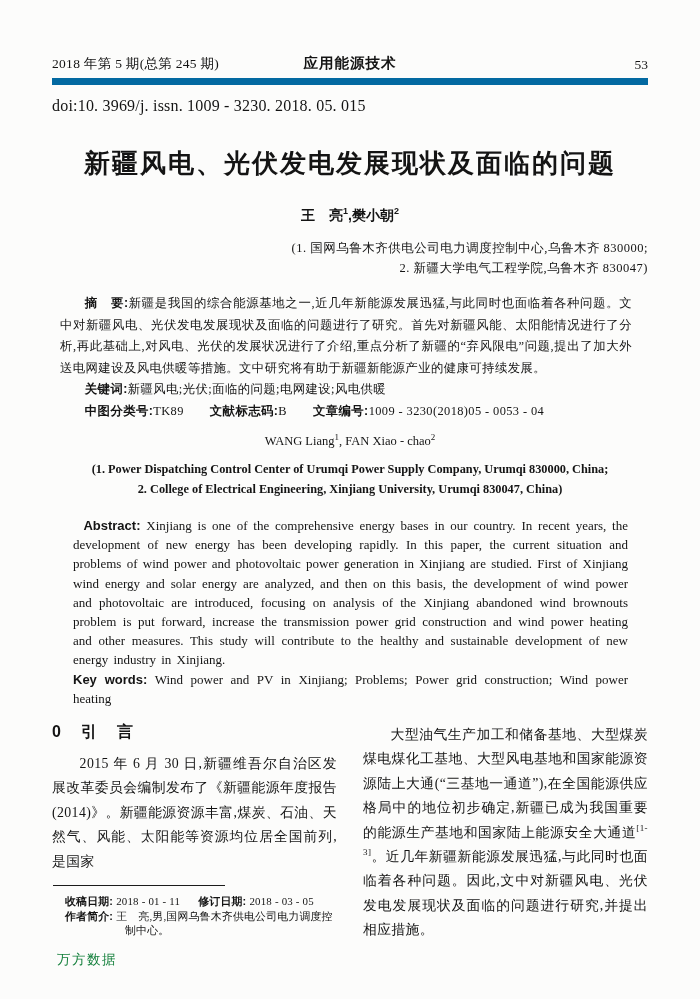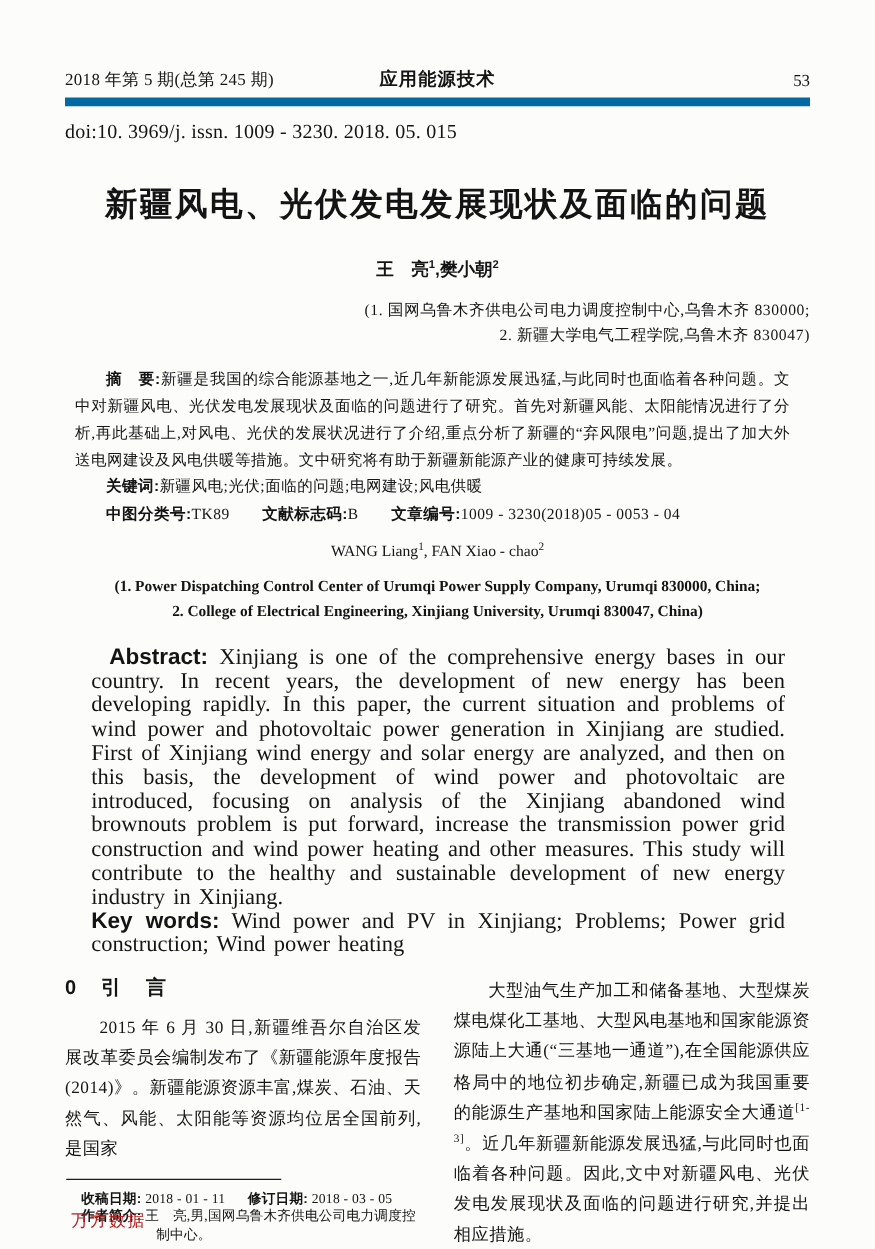--- a/index.html
+++ b/index.html
@@ -58,21 +58,21 @@
   
   .title-en {
     margin:14px 30px 0; text-align:center;
     font-weight:bold; font-size:18px; line-height:26px;
   }
   .authors-en { margin-top:12px; text-align:center; font-size:12.5px; }
   .affils-en  { margin-top:10px; text-align:center; font-weight:bold; font-size:12.3px; line-height:20px; }
 
   .abstract-en {
     margin:17px 20px 0 21px;
-    font-size:18px; line-height:19.2px;
+    font-size:13px; line-height:19.2px;
     text-align:justify; word-spacing:2px;
   }
   .abstract-en p { margin:0; }
   .abstract-en .first { text-indent:0.8em; }
 
   
   .columns { display:flex; margin-top:12px; gap:26px; }
   .col { flex:1; min-width:0; }
   .section-heading {
     font-family:"Liberation Sans","DejaVu Sans",sans-serif;
@@ -88,23 +88,23 @@
 
   
   .fn-rule { border:none; border-top:1.5px solid #1b1b1b; width:172px; margin:11px 0 8px 1px; }
   .footnote { font-size:10.9px; line-height:14.5px; padding-left:13px; letter-spacing:0.2px; }
   .footnote .fn-line { margin:0; }
   .fn-bio { padding-left:60px; text-indent:-60px; }
   .fn-gap { margin-left:18px; }
 
   
   .watermark {
-    position:absolute; left:57px; bottom:13px;
+    position:absolute; left:57px; bottom:30px;
     font-family:"DejaVu Sans","Liberation Sans",sans-serif;
-    font-size:13.5px; color:#b91c1c; letter-spacing:1.5px;
+    font-size:13.5px; color:#15803d; letter-spacing:1.5px;
   }
 </style>
 </head>
 <body>
 
 <div class="page">
 
   <div class="jheader">
     <div class="h-left">2018 年第 5 期(总第 245 期)</div>
     <div class="h-mid">应用能源技术</div>

